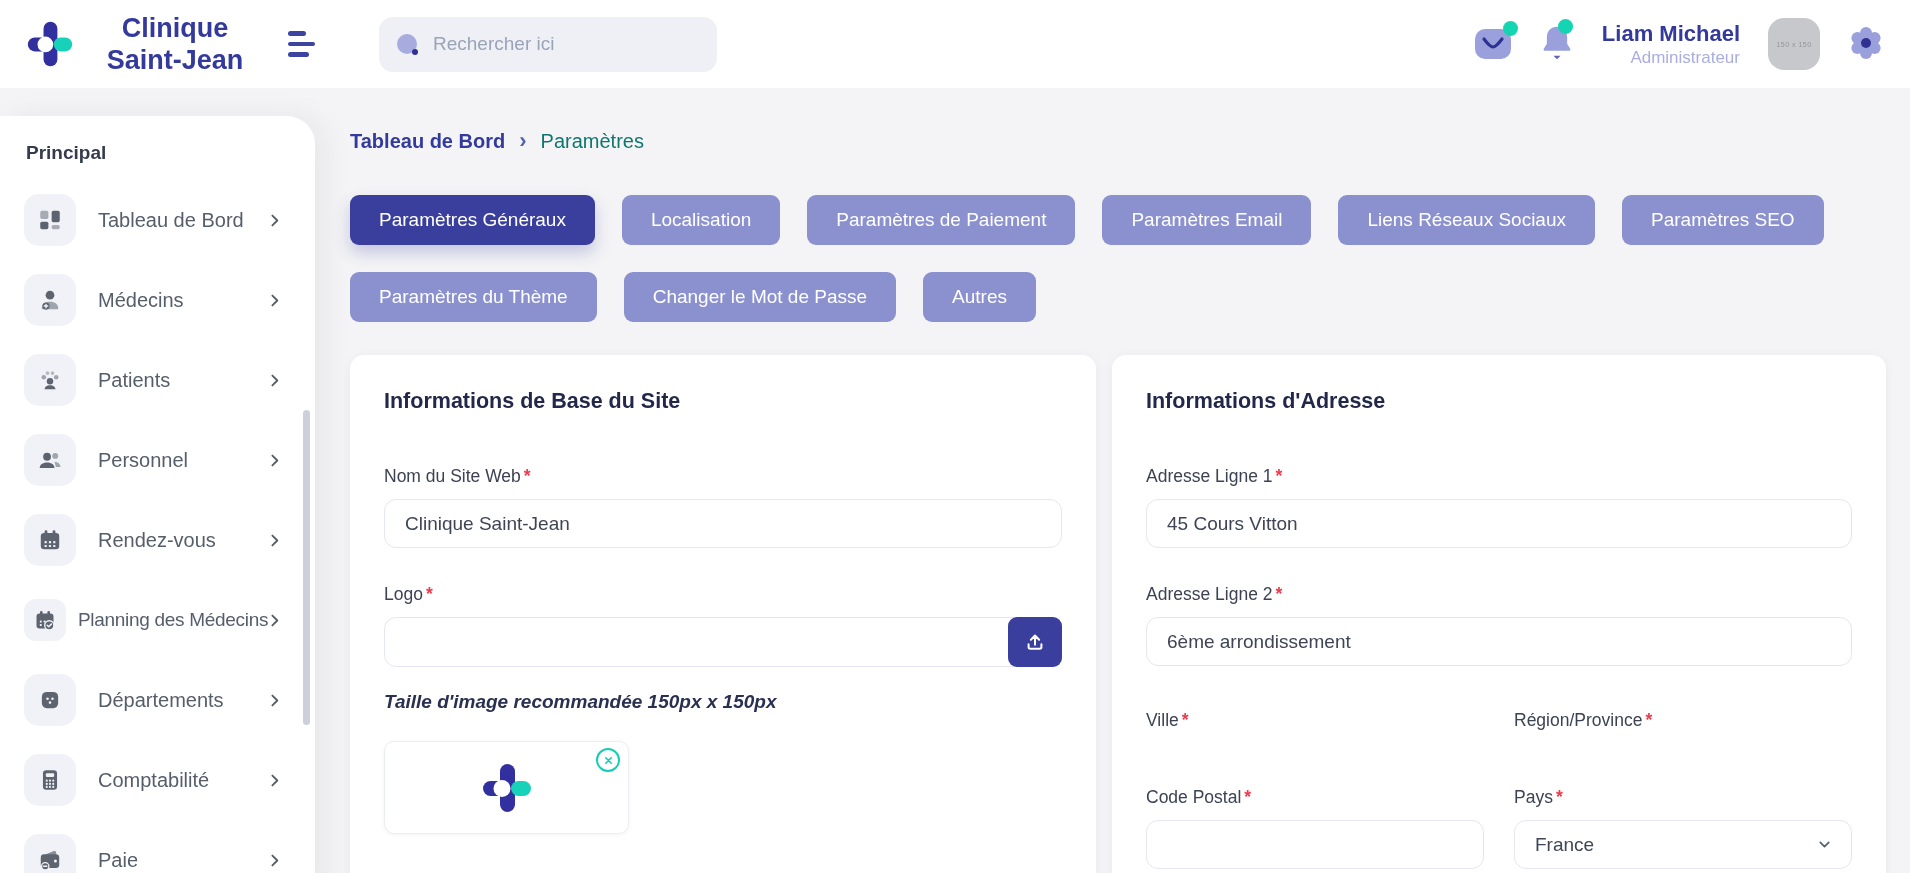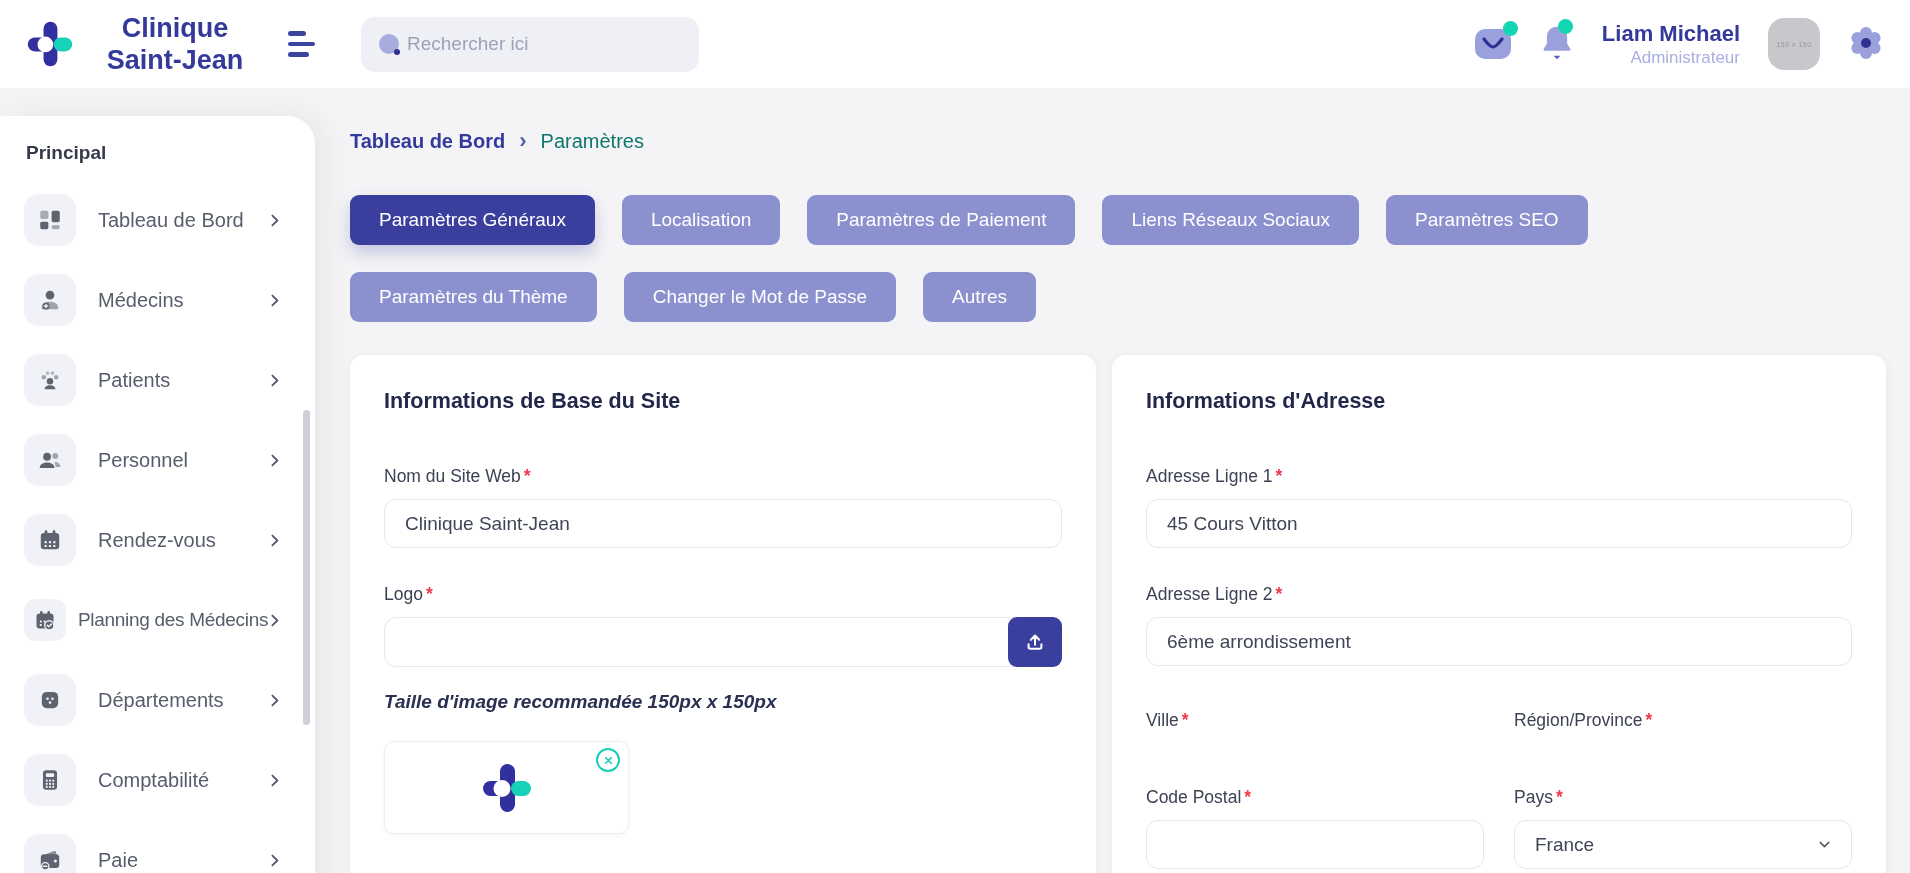--- a/index.html
+++ b/index.html
@@ -9,21 +9,21 @@
   
   header { height:88px; background:#fff; display:flex; align-items:center; padding:0 26px; position:relative; z-index:5; }
   .brand { display:flex; align-items:center; gap:26px; }
   .brand-name { width:150px; text-align:center; font-size:27px; font-weight:700; color:#333a9c; line-height:1.2; }
   .brand-name span { display:block; }
   .hamburger { margin-left:38px; background:none; border:none; cursor:pointer; display:flex; flex-direction:column; gap:6px; align-items:flex-start; }
   .hamburger i { display:block; height:4.5px; border-radius:3px; background:#3d44a0; }
   .hamburger i:nth-child(1){ width:18px; }
   .hamburger i:nth-child(2){ width:27px; }
   .hamburger i:nth-child(3){ width:21px; }
-  .search { margin-left:46px; width:338px; height:55px; background:#eef0f5; border-radius:14px; display:flex; align-items:center; padding:0 18px; gap:8px; }
+  .search { margin-left:64px; width:338px; height:55px; background:#eef0f5; border-radius:14px; display:flex; align-items:center; padding:0 18px; gap:16px; }
   .search-ic { width:20px; height:20px; background:#a7abdd; border-radius:50%; position:relative; flex:none; }
   .search-ic::after { content:""; position:absolute; right:-1px; bottom:-1px; width:6px; height:6px; border-radius:50%; background:#2e3192; }
   .search input { flex:1; border:none; outline:none; background:transparent; font-size:19px; color:#3f4556; font-family:inherit; }
   .search input::placeholder { color:#9ba3b8; }
   .h-right { margin-left:auto; display:flex; align-items:center; gap:28px; }
   .icon-btn { position:relative; background:none; border:none; cursor:pointer; display:block; }
   .badge { position:absolute; top:-5px; right:-6px; width:15px; height:15px; border-radius:50%; background:#14d5b2; }
   .user-txt { text-align:right; line-height:1.25; }
   .user-name { font-size:22px; font-weight:700; color:#333a9c; }
   .user-role { font-size:17px; color:#a9aede; }
@@ -339,20 +339,21 @@
     <div class="breadcrumb">
       <span class="bc-active">Tableau de Bord</span>
       <span class="bc-sep">›</span>
       <span class="bc-current">Paramètres</span>
     </div>
 
     <div class="tabs">
       <button class="tab active">Paramètres Généraux</button>
       <button class="tab">Localisation</button>
       <button class="tab">Paramètres de Paiement</button>
+      <button class="tab">Paramètres Email</button>
       <button class="tab">Liens Réseaux Sociaux</button>
       <button class="tab">Paramètres SEO</button>
       <button class="tab">Paramètres du Thème</button>
       <button class="tab">Changer le Mot de Passe</button>
       <button class="tab">Autres</button>
     </div>
 
     <div class="cards">
 
       <section class="card card-left">

